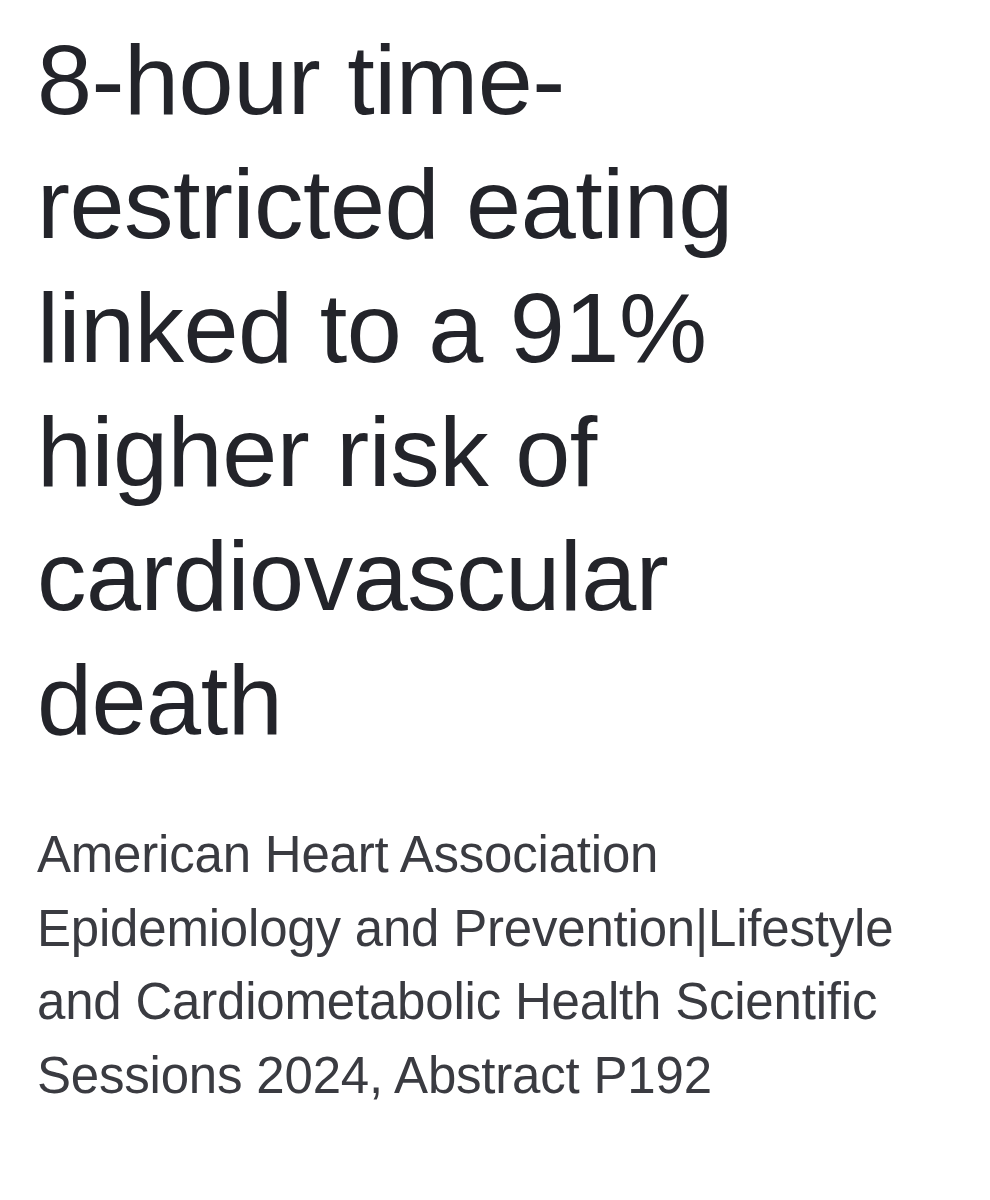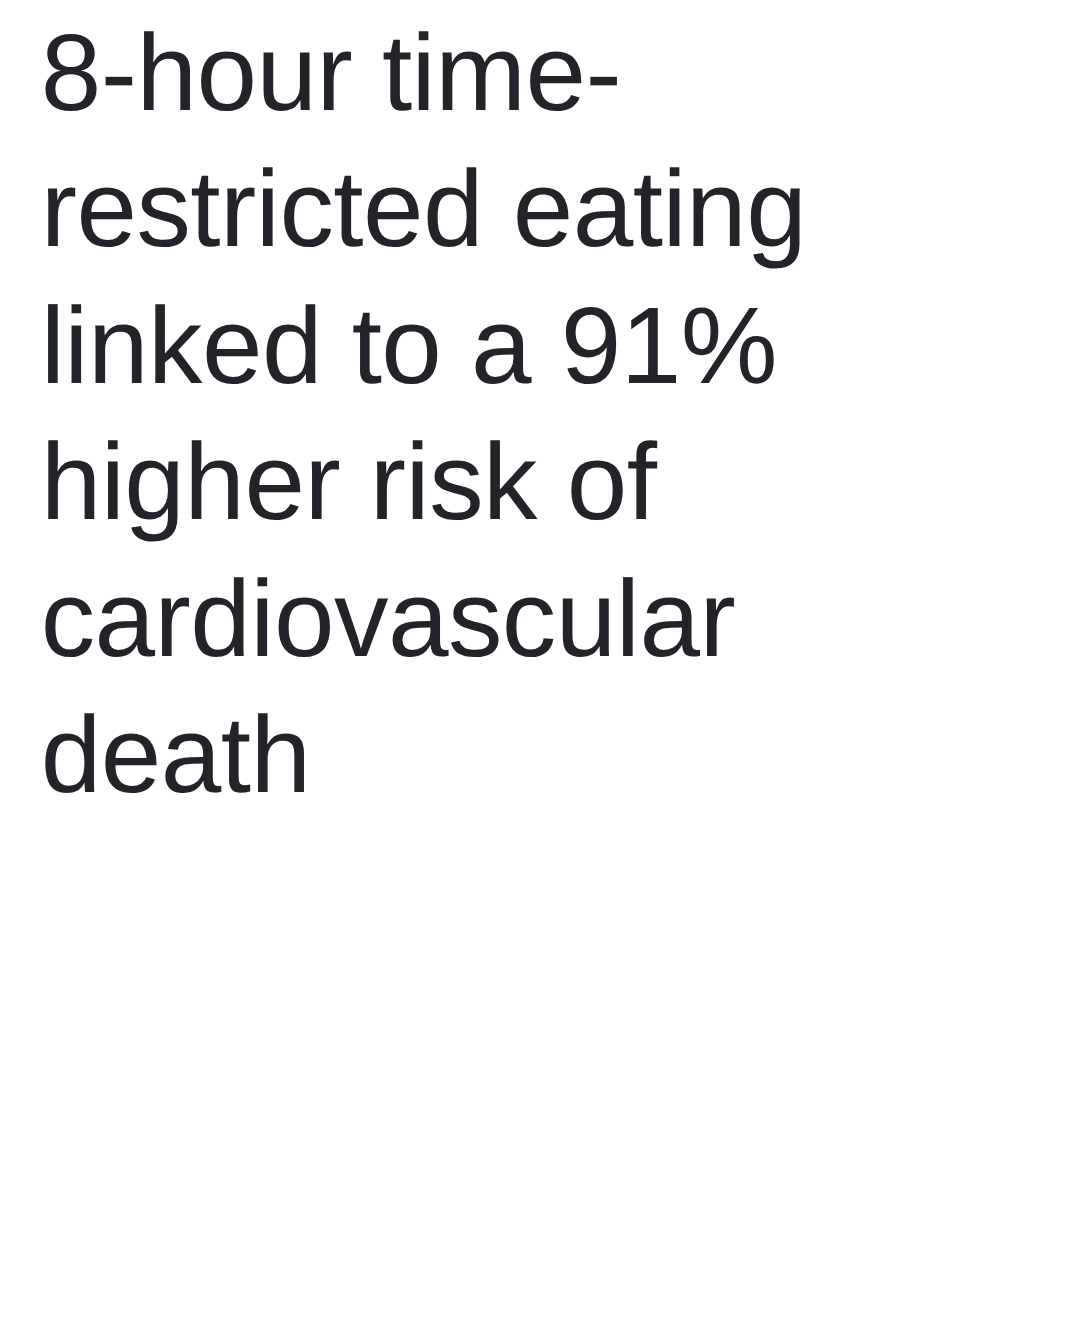--- a/index.html
+++ b/index.html
@@ -21,21 +21,21 @@
     height: 1200px;
     background: #ffffff;
     box-sizing: border-box;
     padding: 0;
     overflow: hidden;
   }
 
   .headline {
     position: absolute;
     left: 37px;
-    top: 4px;
+    top: 18px;
     width: 900px;
     margin: 0;
     font-family: "Liberation Sans", "DejaVu Sans", sans-serif;
     font-size: 99px;
     line-height: 124px;
     font-weight: 300;
     letter-spacing: -0.5px;
     color: #23242a;
     white-space: pre-line;
     word-break: normal;
@@ -57,14 +57,15 @@
     word-break: normal;
   }
 </style>
 </head>
 <body>
 
 <div class="card">
 
   <h1 class="headline">8-hour time-restricted eating linked to a 91% higher risk of cardiovascular death</h1>
 
+  <p class="source">American Heart Association Epidemiology and Prevention|Lifestyle and Cardiometabolic Health Scientific Sessions 2024, Abstract P192</p>
 
 </div>
 
 </body></html>

